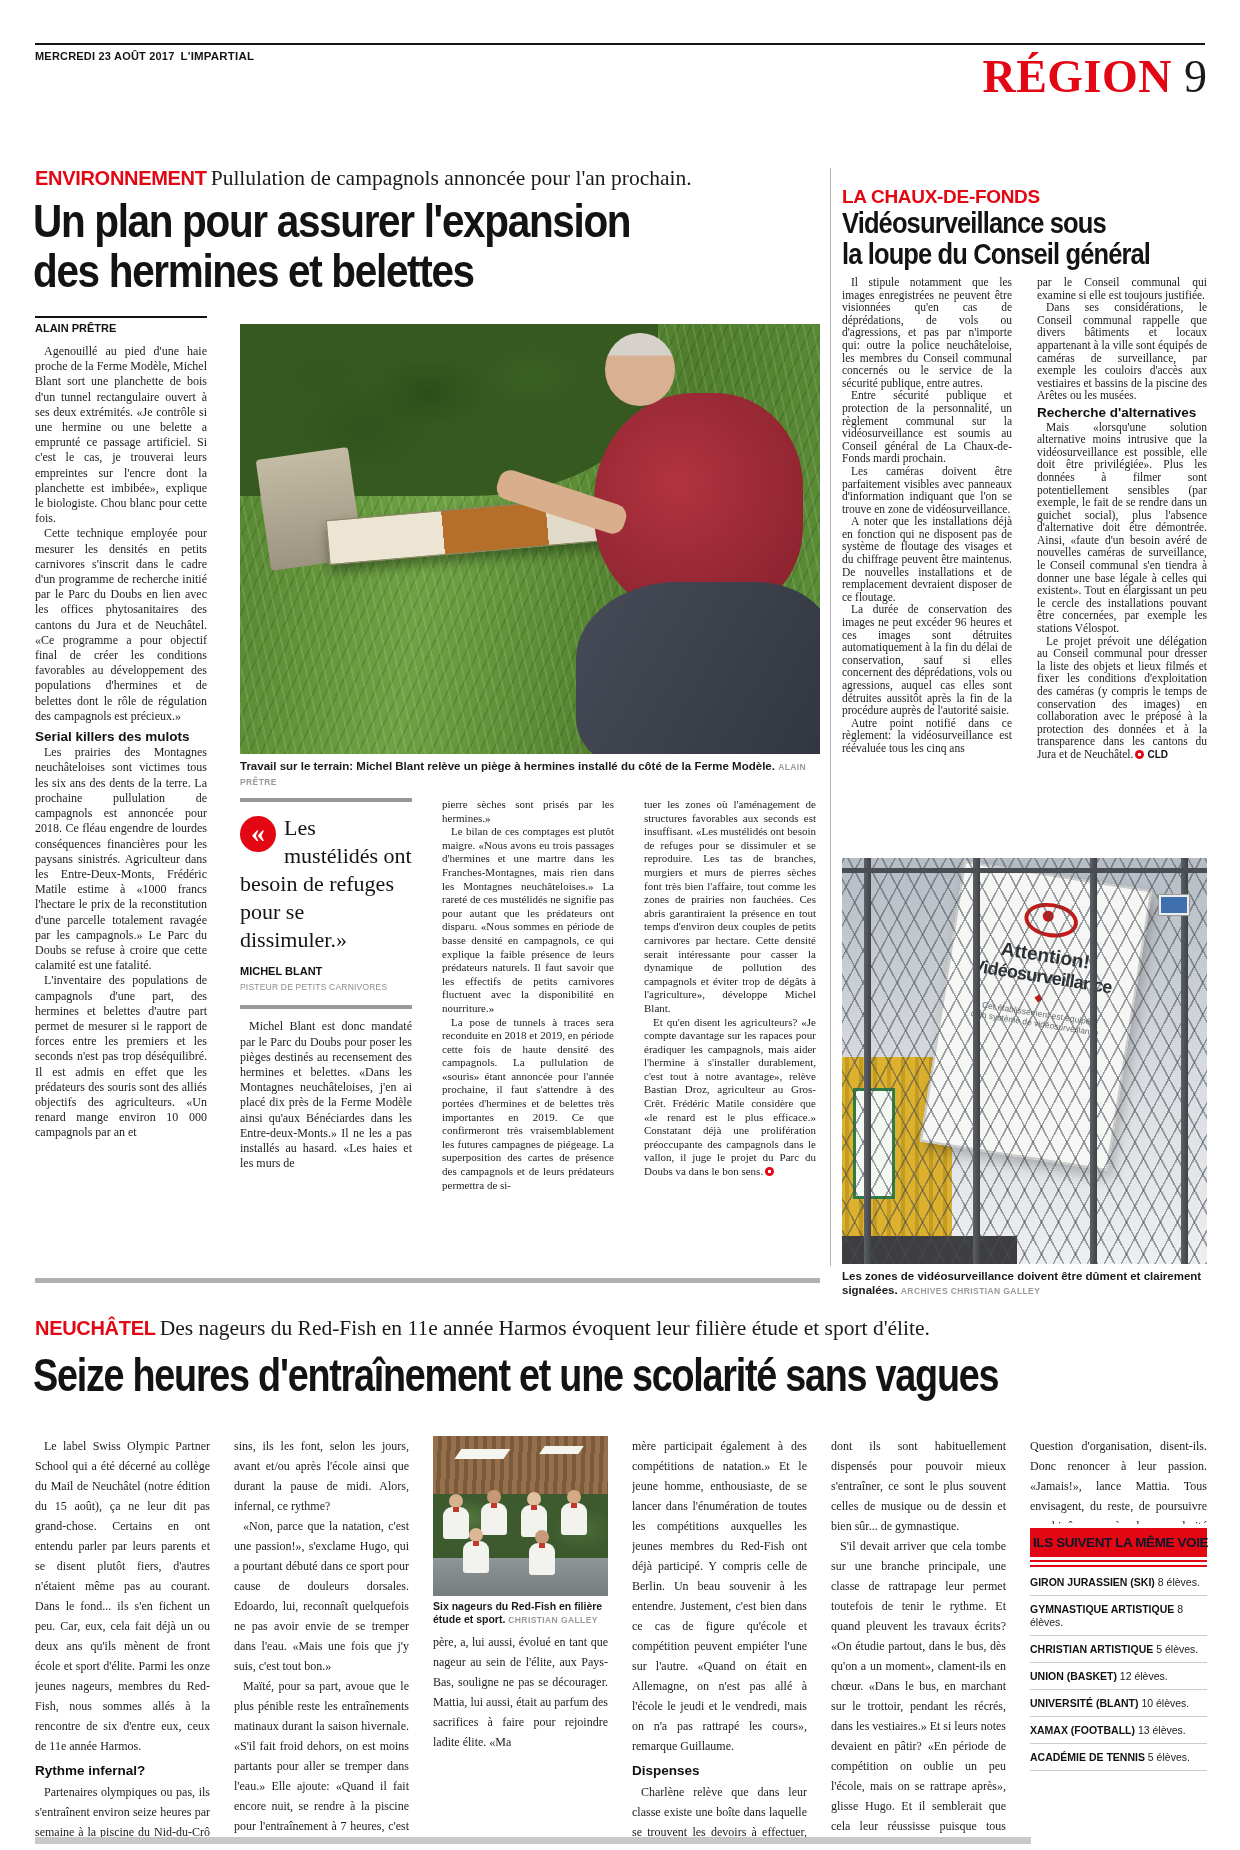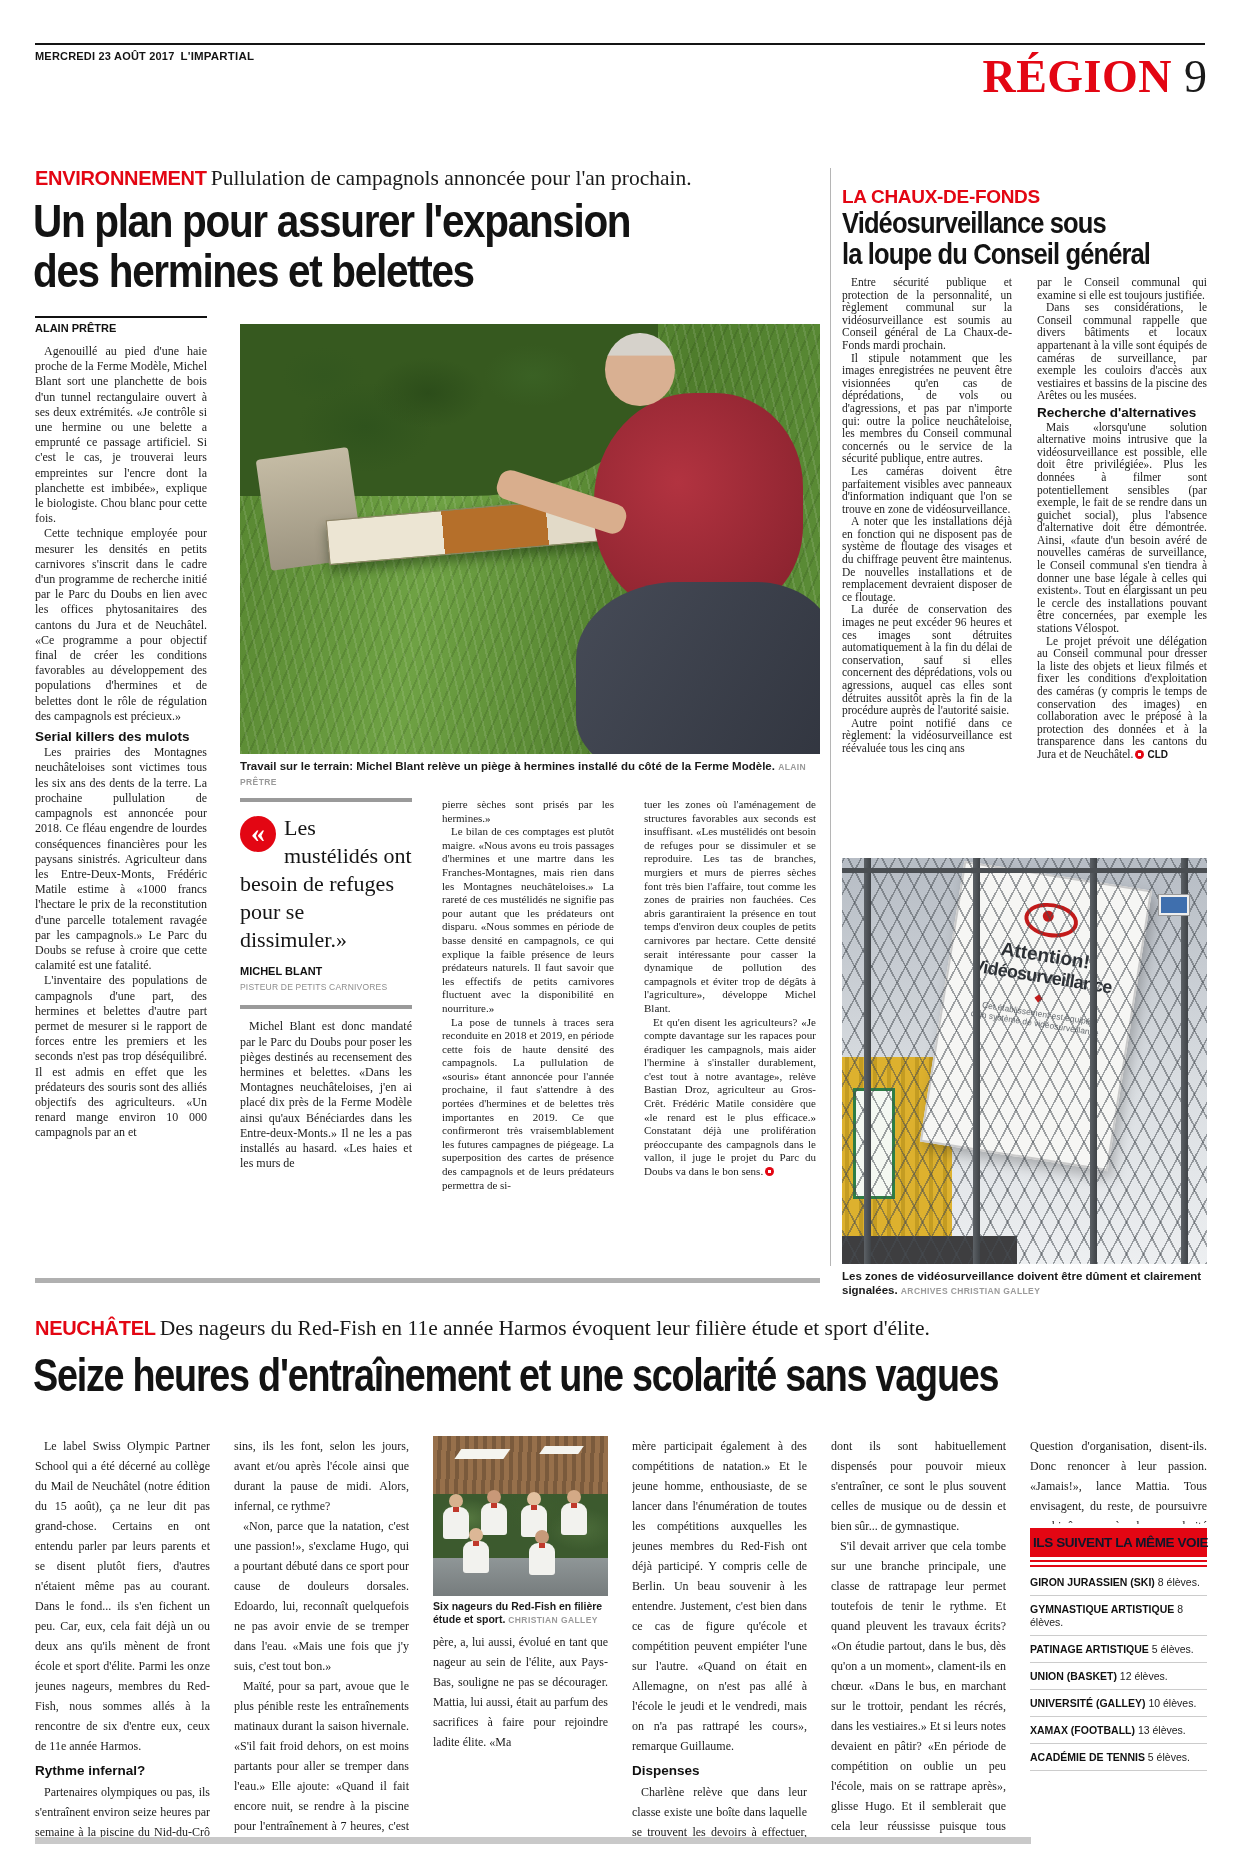--- a/index.html
+++ b/index.html
@@ -220,22 +220,22 @@
 
   <div class="abs vdiv" style="left:830px;top:168px;width:1px;height:1098px;"></div>
 
   <div class="abs ktag" style="left:842px;top:186px;font-size:19px;">LA CHAUX-DE-FONDS</div>
   <div class="abs hl hl2" style="left:842px;top:208px;">
     <div>Vidéosurveillance sous</div>
     <div>la loupe du Conseil général</div>
   </div>
 
   <div class="abs bc cdf-bc" style="left:842px;top:276px;width:170px;height:578px;">
+    <p>Il stipule notamment que les images enregistrées ne peuvent être visionnées qu'en cas de déprédations, de vols ou d'agressions, et pas par n'importe qui: outre la police neuchâteloise, les membres du Conseil communal concernés ou le service de la sécurité publique, entre autres.</p>
     <p>Entre sécurité publique et protection de la personnalité, un règlement communal sur la vidéosurveillance est soumis au Conseil général de La Chaux-de-Fonds mardi prochain.</p>
-    <p>Il stipule notamment que les images enregistrées ne peuvent être visionnées qu'en cas de déprédations, de vols ou d'agressions, et pas par n'importe qui: outre la police neuchâteloise, les membres du Conseil communal concernés ou le service de la sécurité publique, entre autres.</p>
     <p>Les caméras doivent être parfaitement visibles avec panneaux d'information indiquant que l'on se trouve en zone de vidéosurveillance.</p>
     <p>A noter que les installations déjà en fonction qui ne disposent pas de système de floutage des visages et du chiffrage peuvent être maintenus. De nouvelles installations et de remplacement devraient disposer de ce floutage.</p>
     <p>La durée de conservation des images ne peut excéder 96 heures et ces images sont détruites automatiquement à la fin du délai de conservation, sauf si elles concernent des déprédations, vols ou agressions, auquel cas elles sont détruites aussitôt après la fin de la procédure auprès de l'autorité saisie.</p>
     <p>Autre point notifié dans ce règlement: la vidéosurveillance est réévaluée tous les cinq ans</p>
   </div>
 
   <div class="abs bc cdf-bc" style="left:1037px;top:276px;width:170px;height:578px;">
     <p class="noind">par le Conseil communal qui examine si elle est toujours justifiée.</p>
     <p>Dans ses considérations, le Conseil communal rappelle que divers bâtiments et locaux appartenant à la ville sont équipés de caméras de surveillance, par exemple les couloirs d'accès aux vestiaires et bassins de la piscine des Arêtes ou les musées.</p>
     <div class="sub">Recherche d'alternatives</div>
@@ -344,22 +344,22 @@
 
   <div class="abs bc ne-bc" style="left:1030px;top:1436px;width:177px;height:88px;">
     <p class="noind"><span>Question d'organisation, disent-ils. Donc renoncer à leur passion. «Jamais!», lance Mattia. Tous envisagent, du reste, de poursuivre ce binôme après leur scolarité obligatoire.</span><span class="endmark"></span><span class="sig">FLORENCE VEYA</span></p>
   </div>
 
   <div class="abs" style="left:1030px;top:1528px;width:177px;">
     <div class="sb-banner">ILS SUIVENT LA MÊME VOIE</div>
     <div class="sb-dbl"></div>
     <div class="sb-item"><b>GIRON JURASSIEN (SKI)</b> <span>8 élèves.</span></div>
     <div class="sb-item"><b>GYMNASTIQUE ARTISTIQUE</b> <span>8 élèves.</span></div>
-    <div class="sb-item"><b>PATINAGE ARTISTIQUE</b> <span>5 élèves.</span></div>
+    <div class="sb-item"><b>CHRISTIAN ARTISTIQUE</b> <span>5 élèves.</span></div>
     <div class="sb-item"><b>UNION (BASKET)</b> <span>12 élèves.</span></div>
-    <div class="sb-item"><b>UNIVERSITÉ (GALLEY)</b> <span>10 élèves.</span></div>
+    <div class="sb-item"><b>UNIVERSITÉ (BLANT)</b> <span>10 élèves.</span></div>
     <div class="sb-item"><b>XAMAX (FOOTBALL)</b> <span>13 élèves.</span></div>
     <div class="sb-item"><b>ACADÉMIE DE TENNIS</b> <span>5 élèves.</span></div>
   </div>
 
   <div class="abs botbar" style="left:35px;top:1837px;width:996px;height:7px;"></div>
 
 </div>
 
 </body></html>

